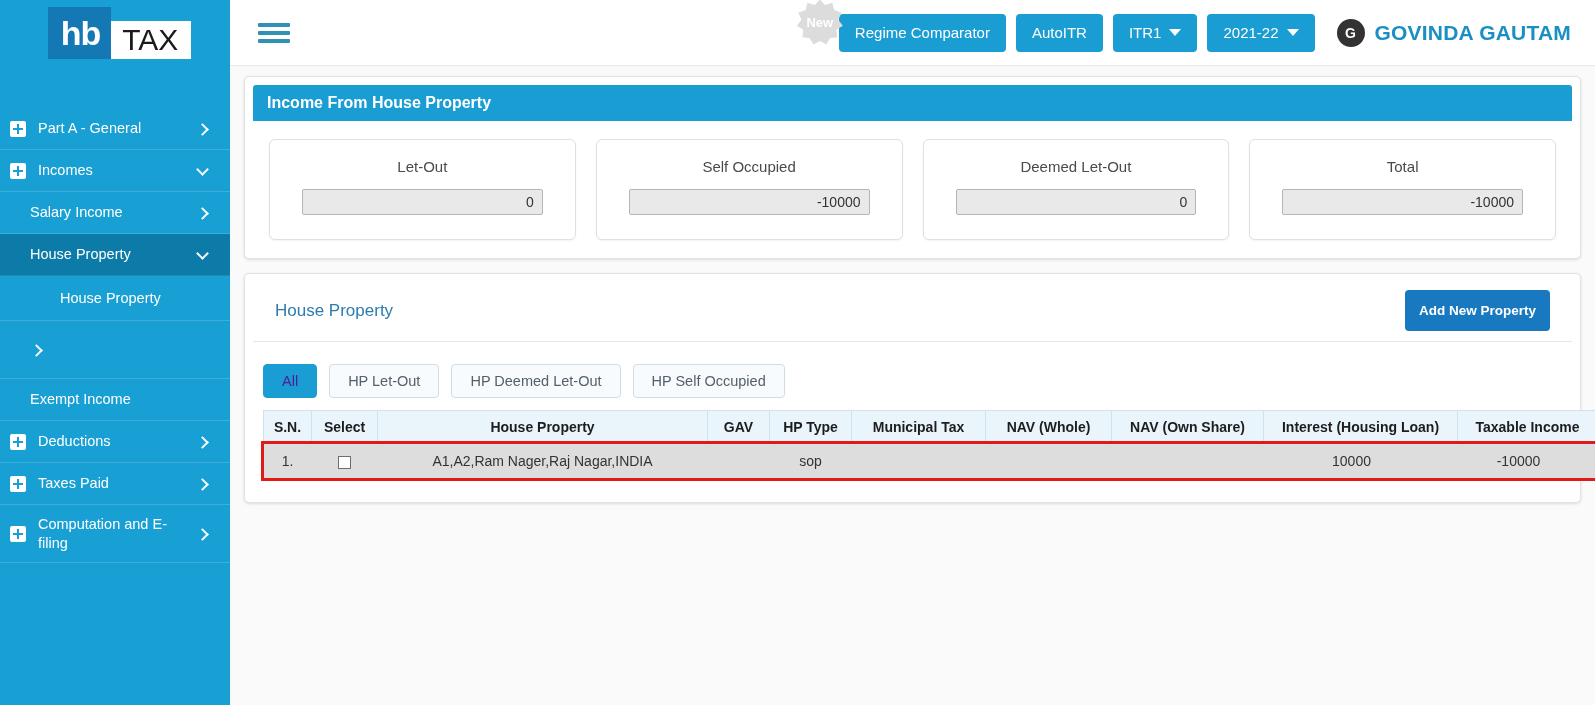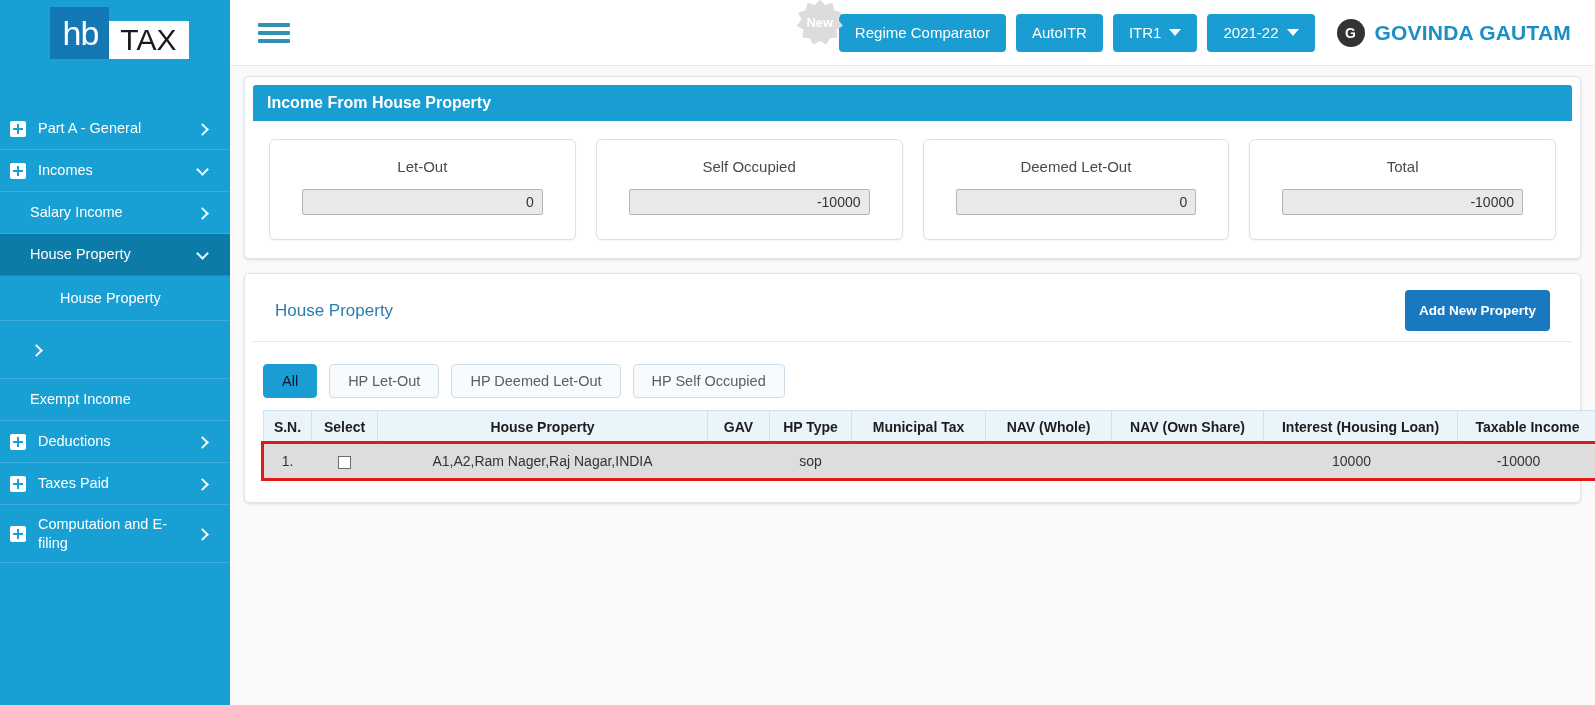--- a/index.html
+++ b/index.html
@@ -21,21 +21,21 @@
   }
   .logo-wrap {
     height: 66px; display: flex; align-items: center; justify-content: center;
   }
   .logo {
     display: flex; align-items: stretch; height: 52px;
     box-shadow: 0 0 0 0 transparent;
   }
   .logo-hb {
     background: #1478b4; color: #ffffff;
-    font-size: 34px; font-weight: normal; letter-spacing: -1px;
+    font-size: 34px; font-weight: bold; letter-spacing: -1px;
     padding: 3px 11px 3px 13px; display: flex; align-items: center;
     font-family: "Liberation Sans", sans-serif;
     margin-left: 9px;
   }
   .logo-tax {
     background: #ffffff; color: #1a1a1a;
     font-size: 30px; letter-spacing: 0px;
     padding: 3px 13px 3px 11px; display: flex; align-items: center; margin-top: 14px;
   }
   .nav { margin-top: 42px; }
@@ -175,21 +175,21 @@
   }
   .table-wrap { padding: 22px 18px 24px 18px; }
   .filters { display: flex; gap: 12px; margin-bottom: 12px; }
   .filter-btn {
     height: 34px; padding: 0 18px; border-radius: 4px;
     font-size: 14.5px; cursor: pointer;
     border: 1px solid #cfdde6; background: #f7fbfd; color: #55606a;
     font-family: "Liberation Sans", sans-serif;
     display: inline-flex; align-items: center;
   }
-  .filter-btn.active { background: #1a9dd3; border-color: #1a9dd3; color: #0f172a; }
+  .filter-btn.active { background: #1a9dd3; border-color: #1a9dd3; color: #4c1d95; }
 
   table.hp { width: 100%; border-collapse: collapse; table-layout: fixed; }
   table.hp th {
     background: #e9f4fb; color: #1d1d1d; font-size: 14px; font-weight: bold;
     border: 1px solid #cfe2ef; padding: 8px 6px; text-align: center;
   }
   table.hp td {
     background: #dddddd; color: #333333; font-size: 14px;
     padding: 9px 6px; text-align: center; border: none;
   }

